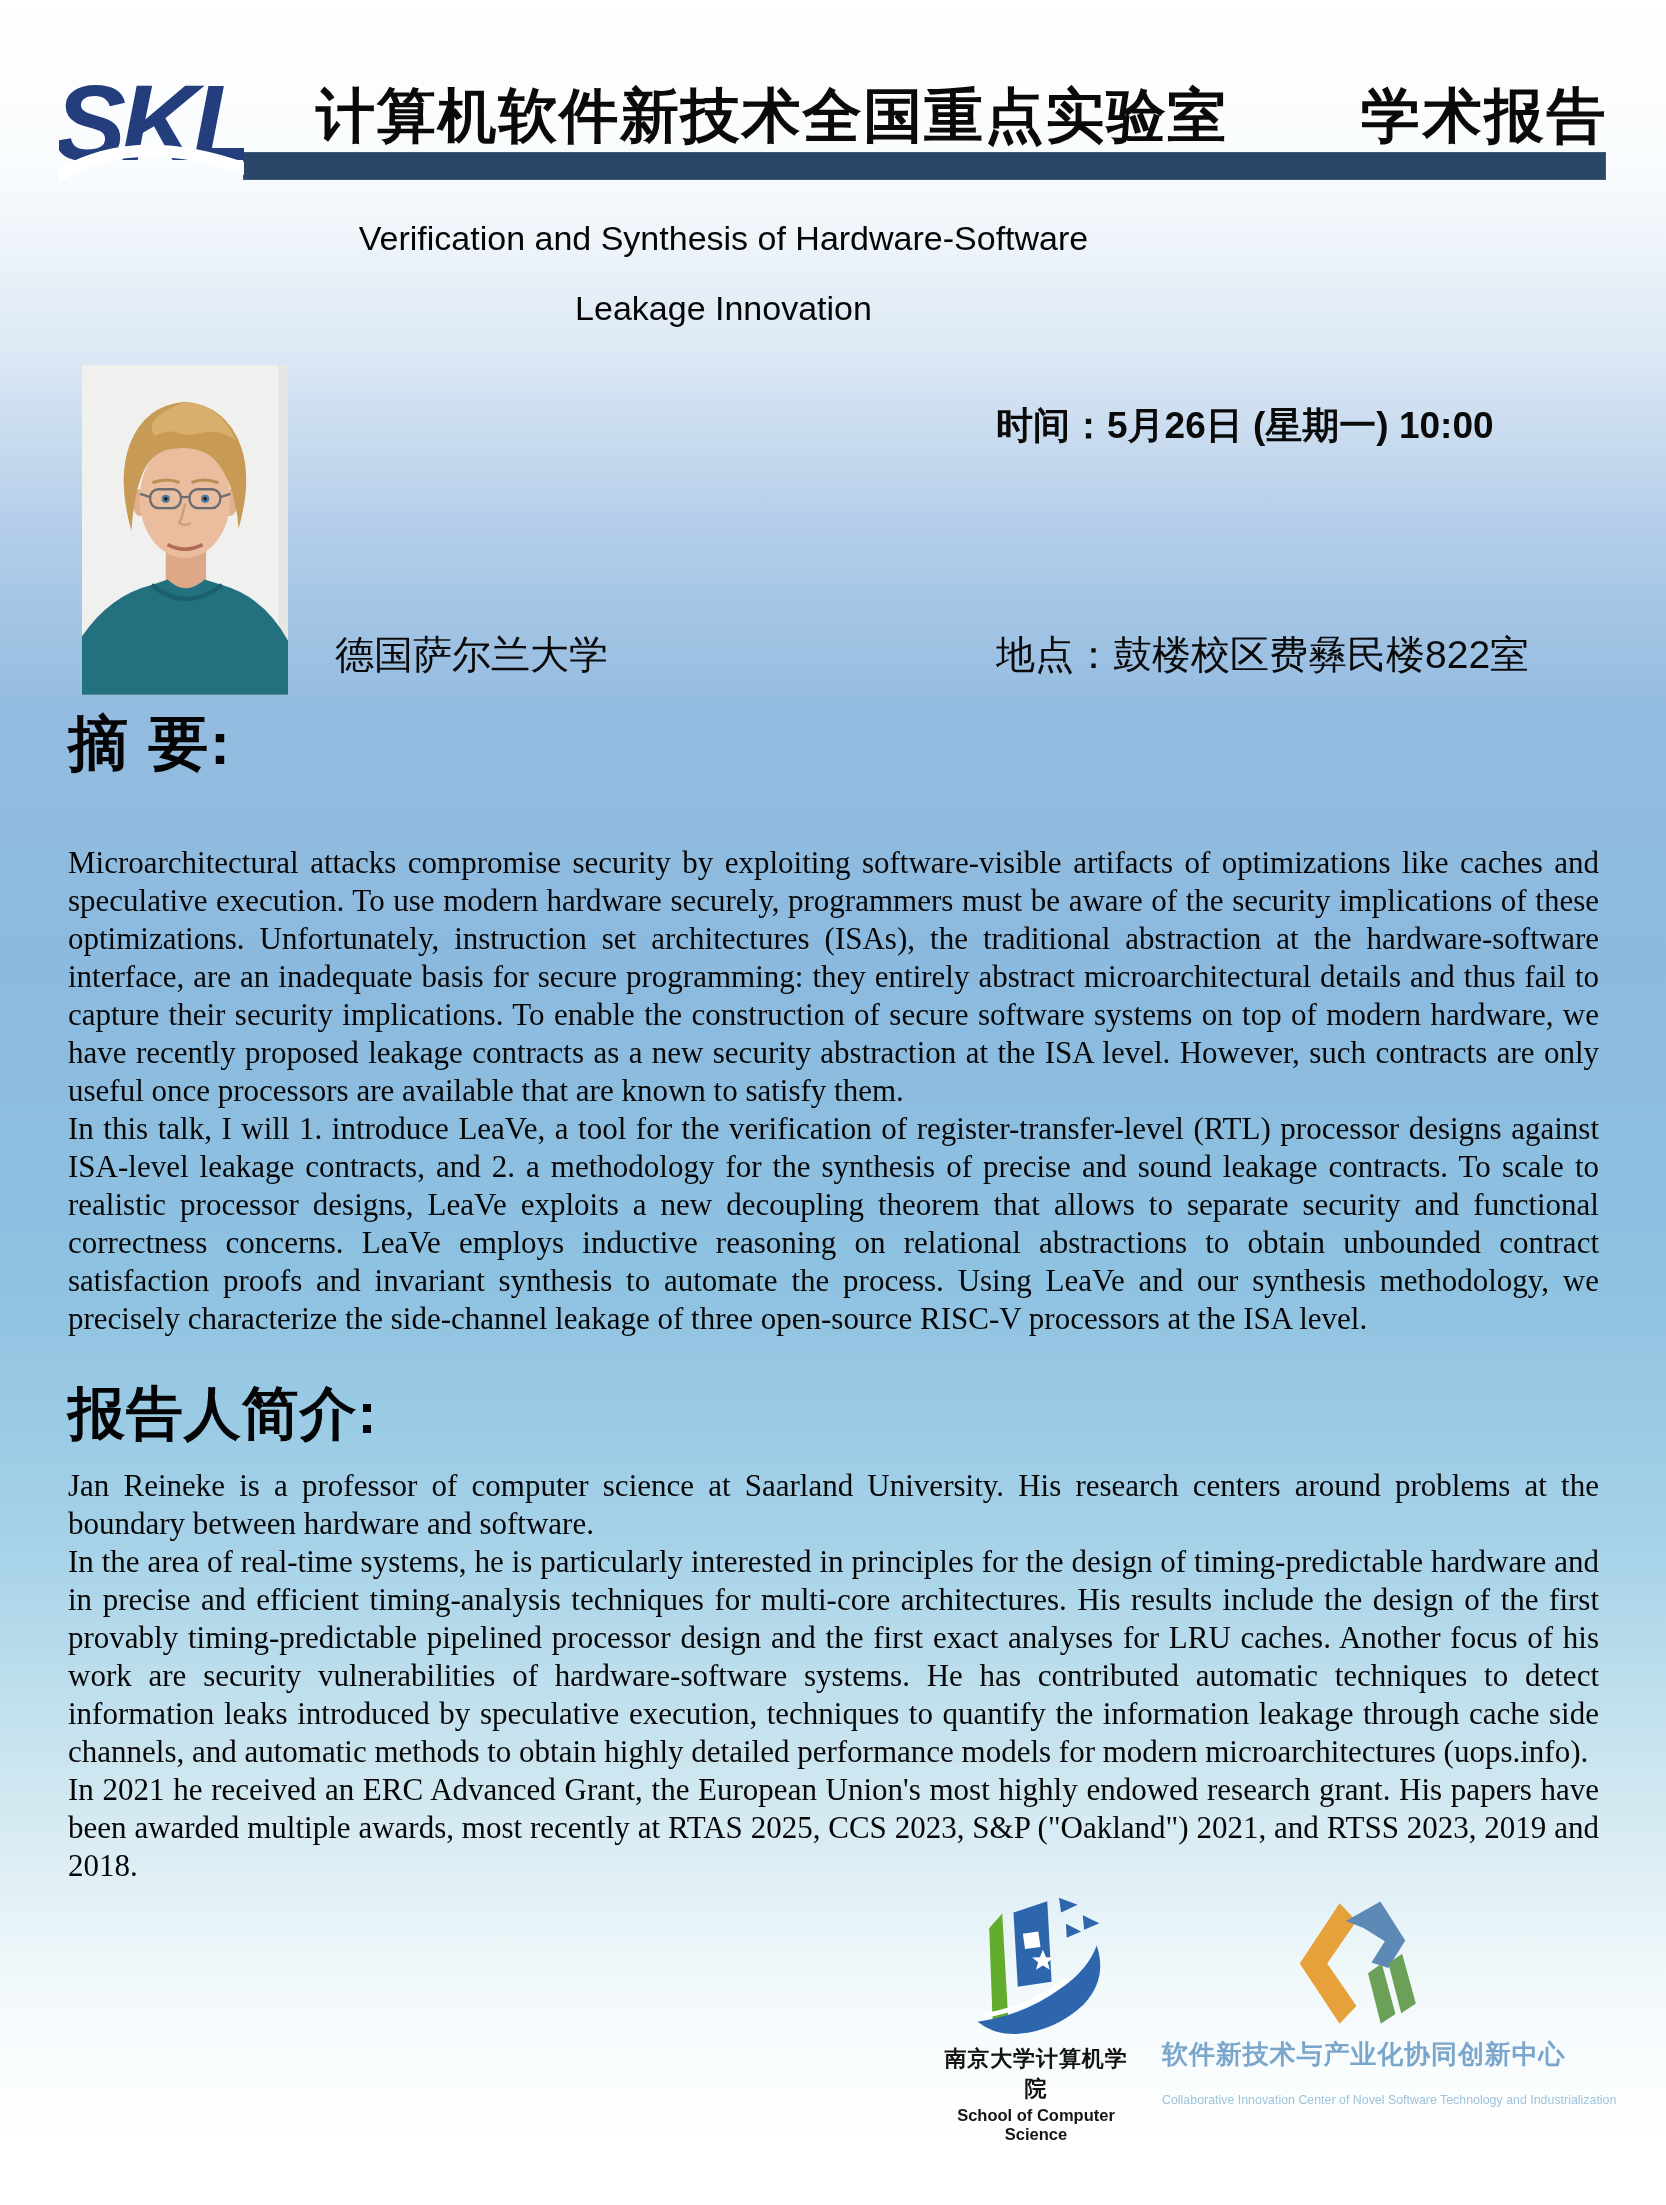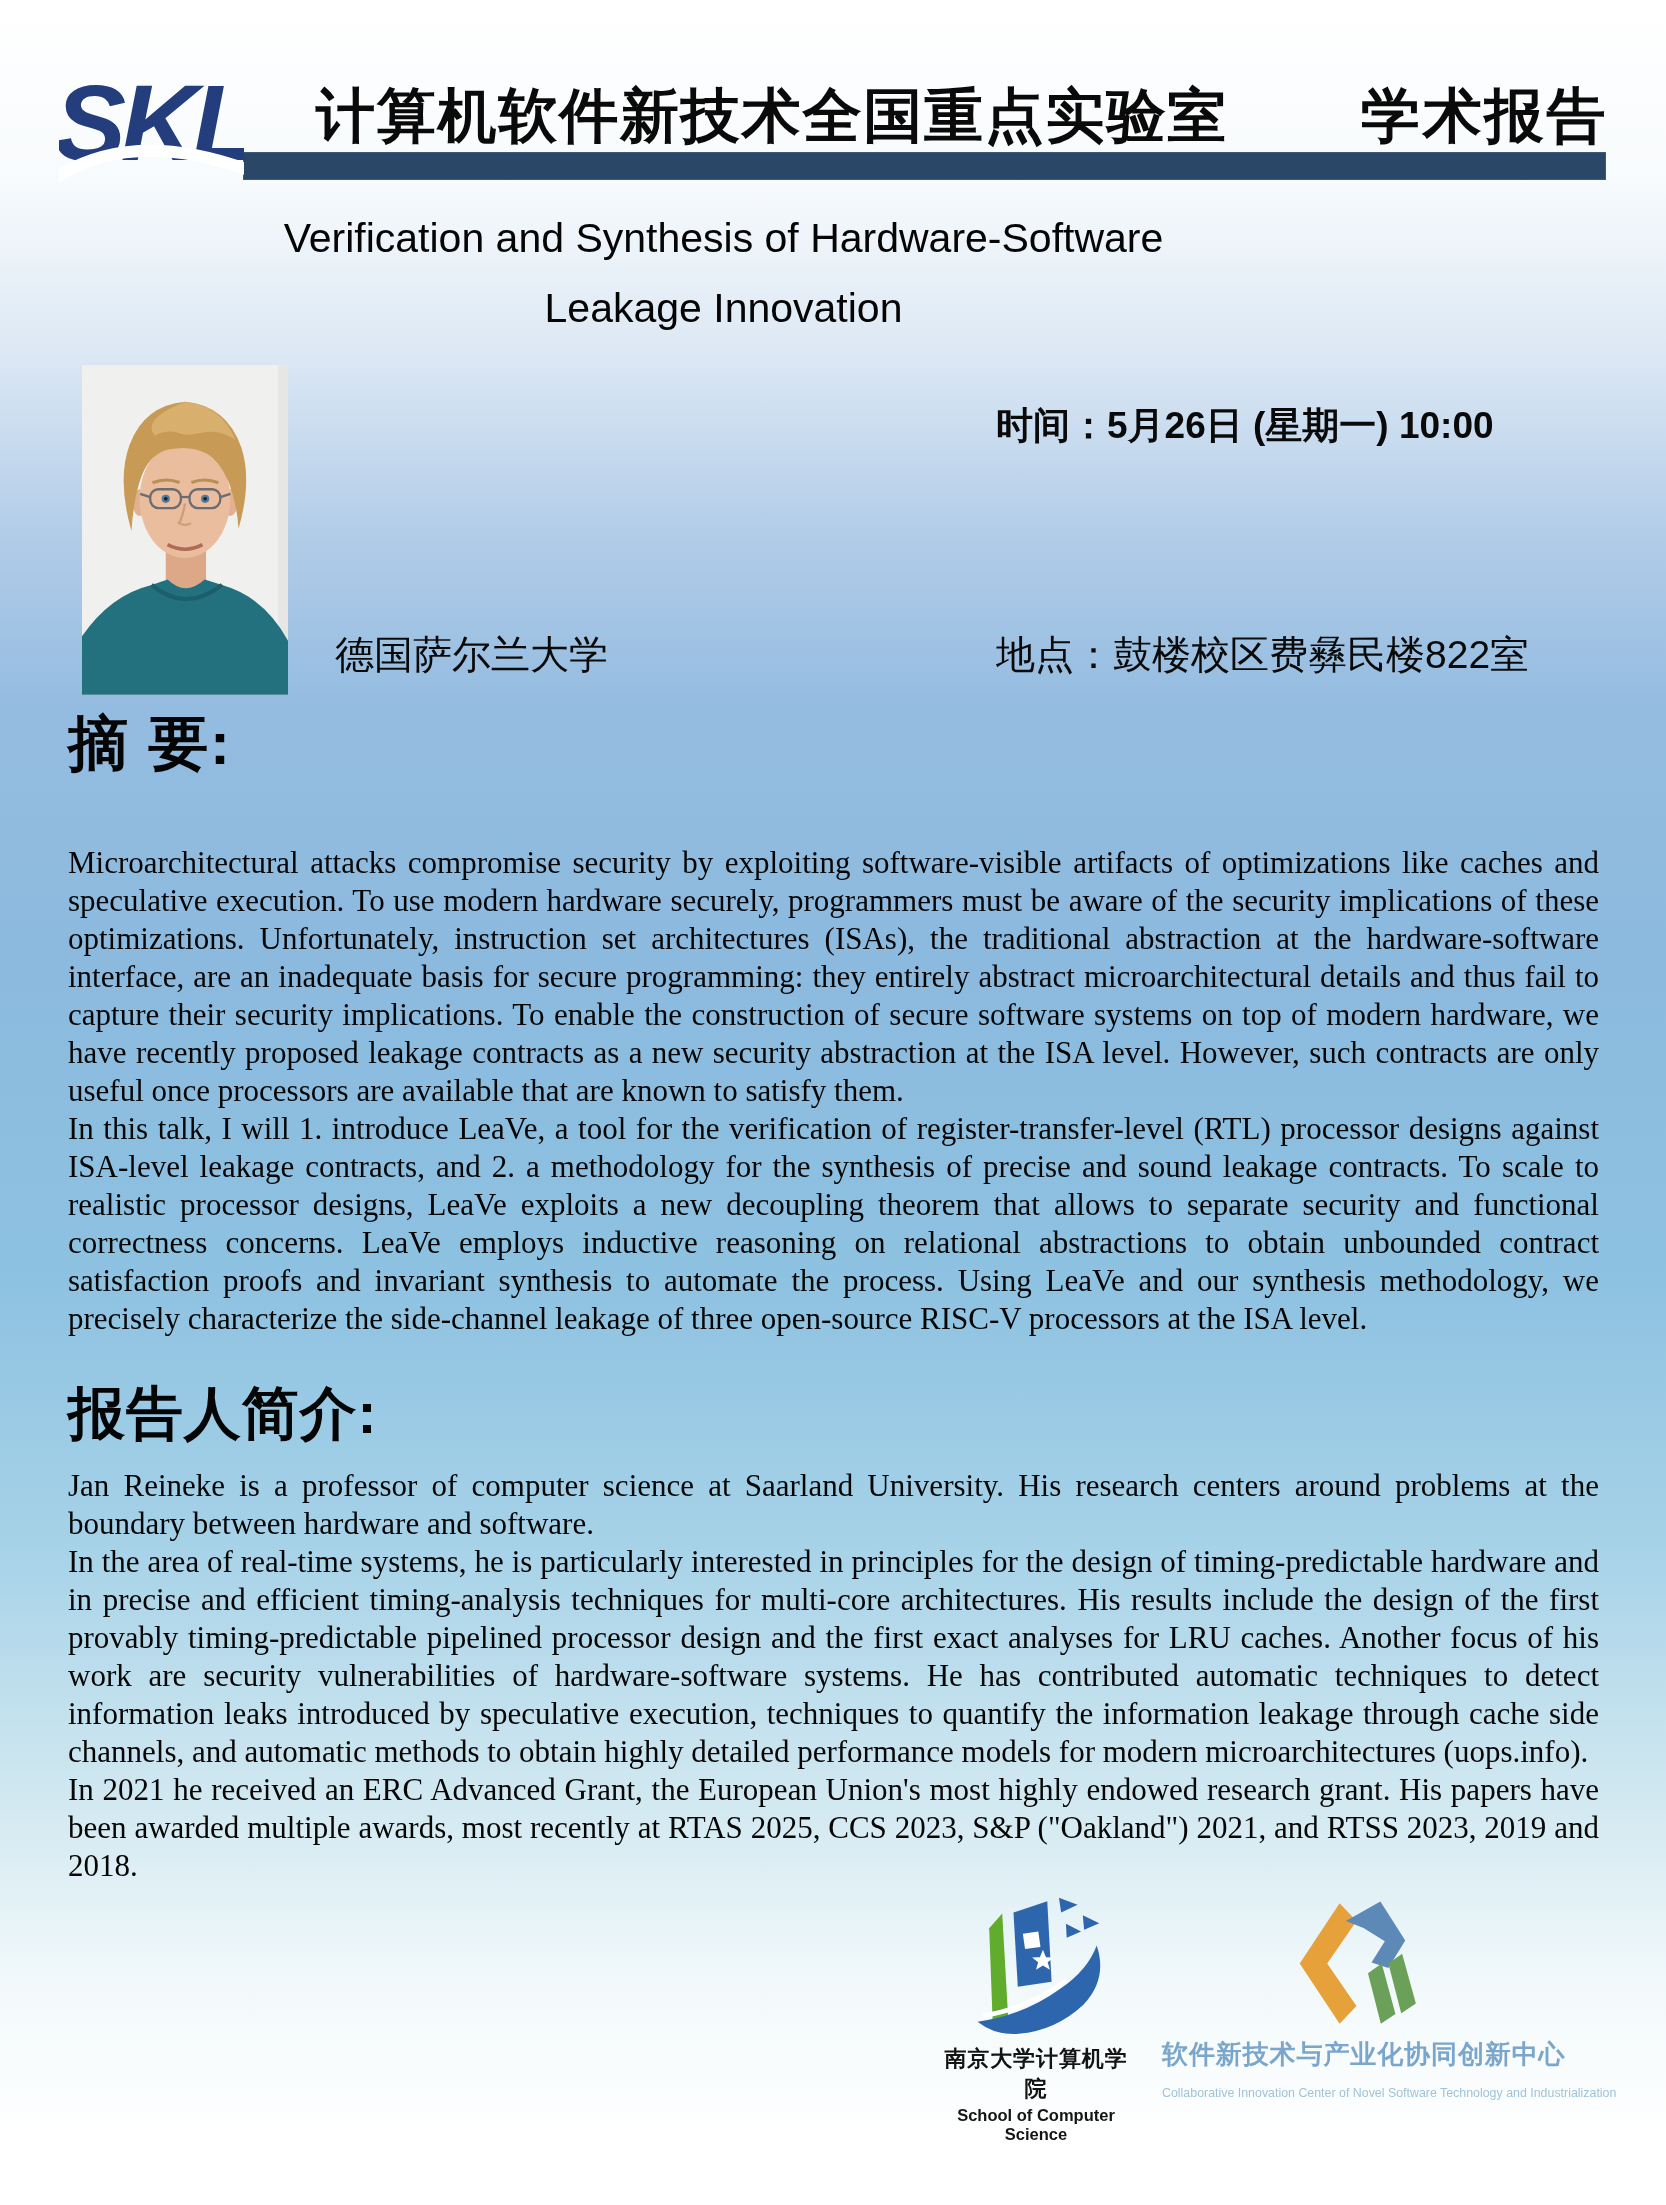--- a/index.html
+++ b/index.html
@@ -23,21 +23,21 @@
     background:var(--header-bar, #2b4767);
     border:0.9px solid #3d5a7e;
   }
   .skl-logo { left:59px; top:68px; width:185px; height:116px; }
   .lab-title { left:316px; top:77px; font-size:59px; font-weight:700; letter-spacing:1.8px; white-space:nowrap; }
   .forum-badge { left:1361px; top:77px; font-size:59px; font-weight:700; letter-spacing:2.8px; white-space:nowrap; }
 
   
   .talk-title {
     left:0; top:203px; width:1447px;
-    text-align:center; font-size:41px; font-weight:400;
+    text-align:center; font-size:34px; font-weight:400;
     line-height:70px; color:#050505;
   }
 
   
   .speaker-photo { left:82px; top:365px; width:206px; height:330px; }
   .speaker-name { left:335px; top:390px; font-size:49px; font-weight:700; white-space:nowrap; }
   .talk-time { left:996px; top:401px; font-size:37px; font-weight:600; white-space:nowrap; }
   .speaker-affiliation { left:335px; top:628px; font-size:39px; font-weight:500; white-space:nowrap; }
   .talk-location { left:996px; top:628px; font-size:39px; font-weight:500; white-space:nowrap; }
 
@@ -56,21 +56,21 @@
   .bio-body { top:1467px; }
 
   
   .nju-block { left:937px; top:1871px; width:198px; text-align:center; }
   .nju-block svg { width:156px; height:168px; }
   .nju-caption-cn { font-size:22px; font-weight:700; color:#141414; letter-spacing:0.9px; margin-top:3px; }
   .nju-caption-en { font-size:16.5px; font-weight:700; color:#141414; margin-top:1.8px; }
   .cic-block { left:1162px; top:1897px; width:395px; text-align:center; }
   .cic-block svg { width:138px; height:133px; }
   .cic-caption-cn { font-size:26px; font-weight:600; color:#7ba6cb; letter-spacing:0.9px; margin-top:4.6px; white-space:nowrap; }
-  .cic-caption-en { font-size:12.4px; color:#9fc3da; margin-top:14px; white-space:nowrap; }
+  .cic-caption-en { font-size:12.4px; color:#9fc3da; margin-top:21px; white-space:nowrap; }
 
   
   .footer-bar {
     left:13.8px; top:2122px; width:1639px; height:61px;
     background:var(--footer-bar, #2c4868);
     border-top:2.3px solid #a3b6cd;
     border-bottom:2.3px solid #9cb0c7;
     display:flex; align-items:center; justify-content:center; gap:48px;
     font-family:"Liberation Serif", serif;
     color:#ffffff; font-size:42px; white-space:nowrap;

